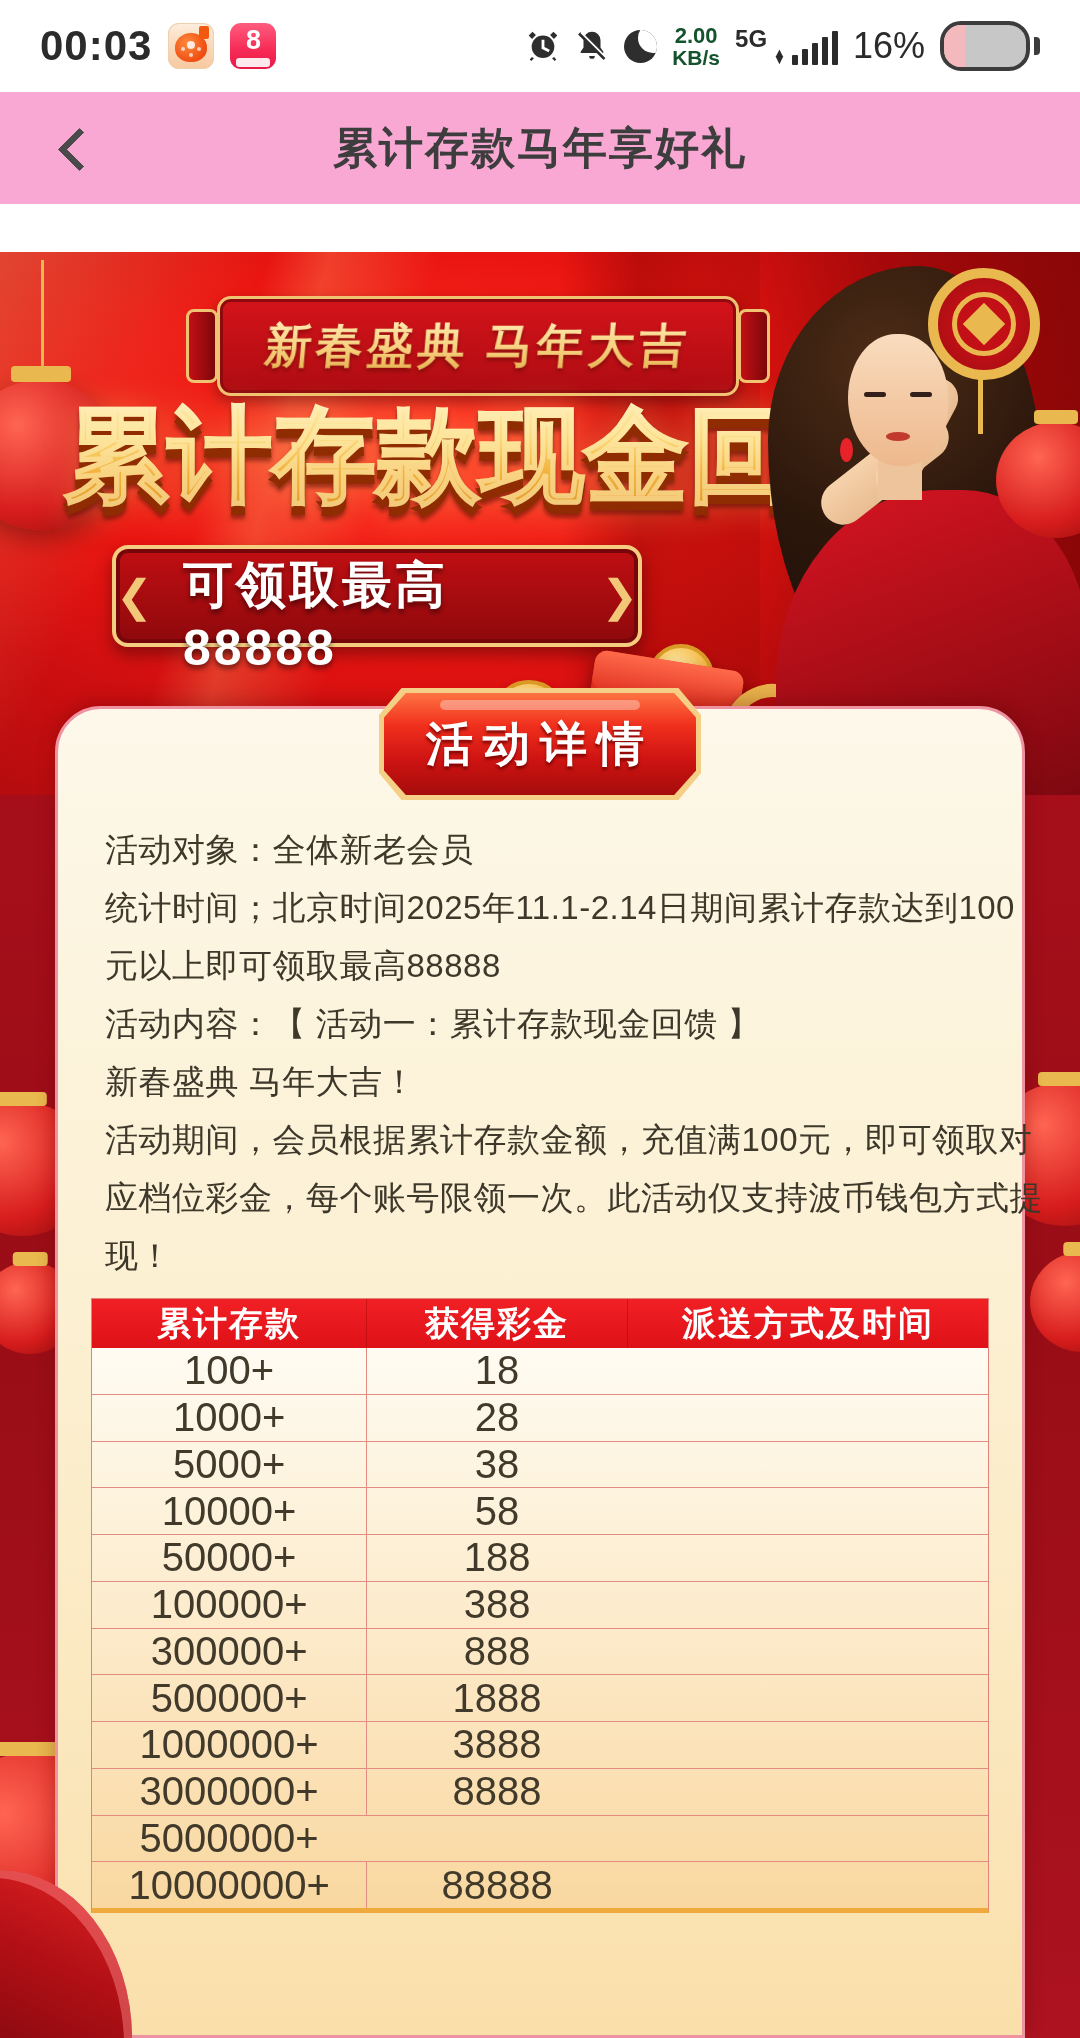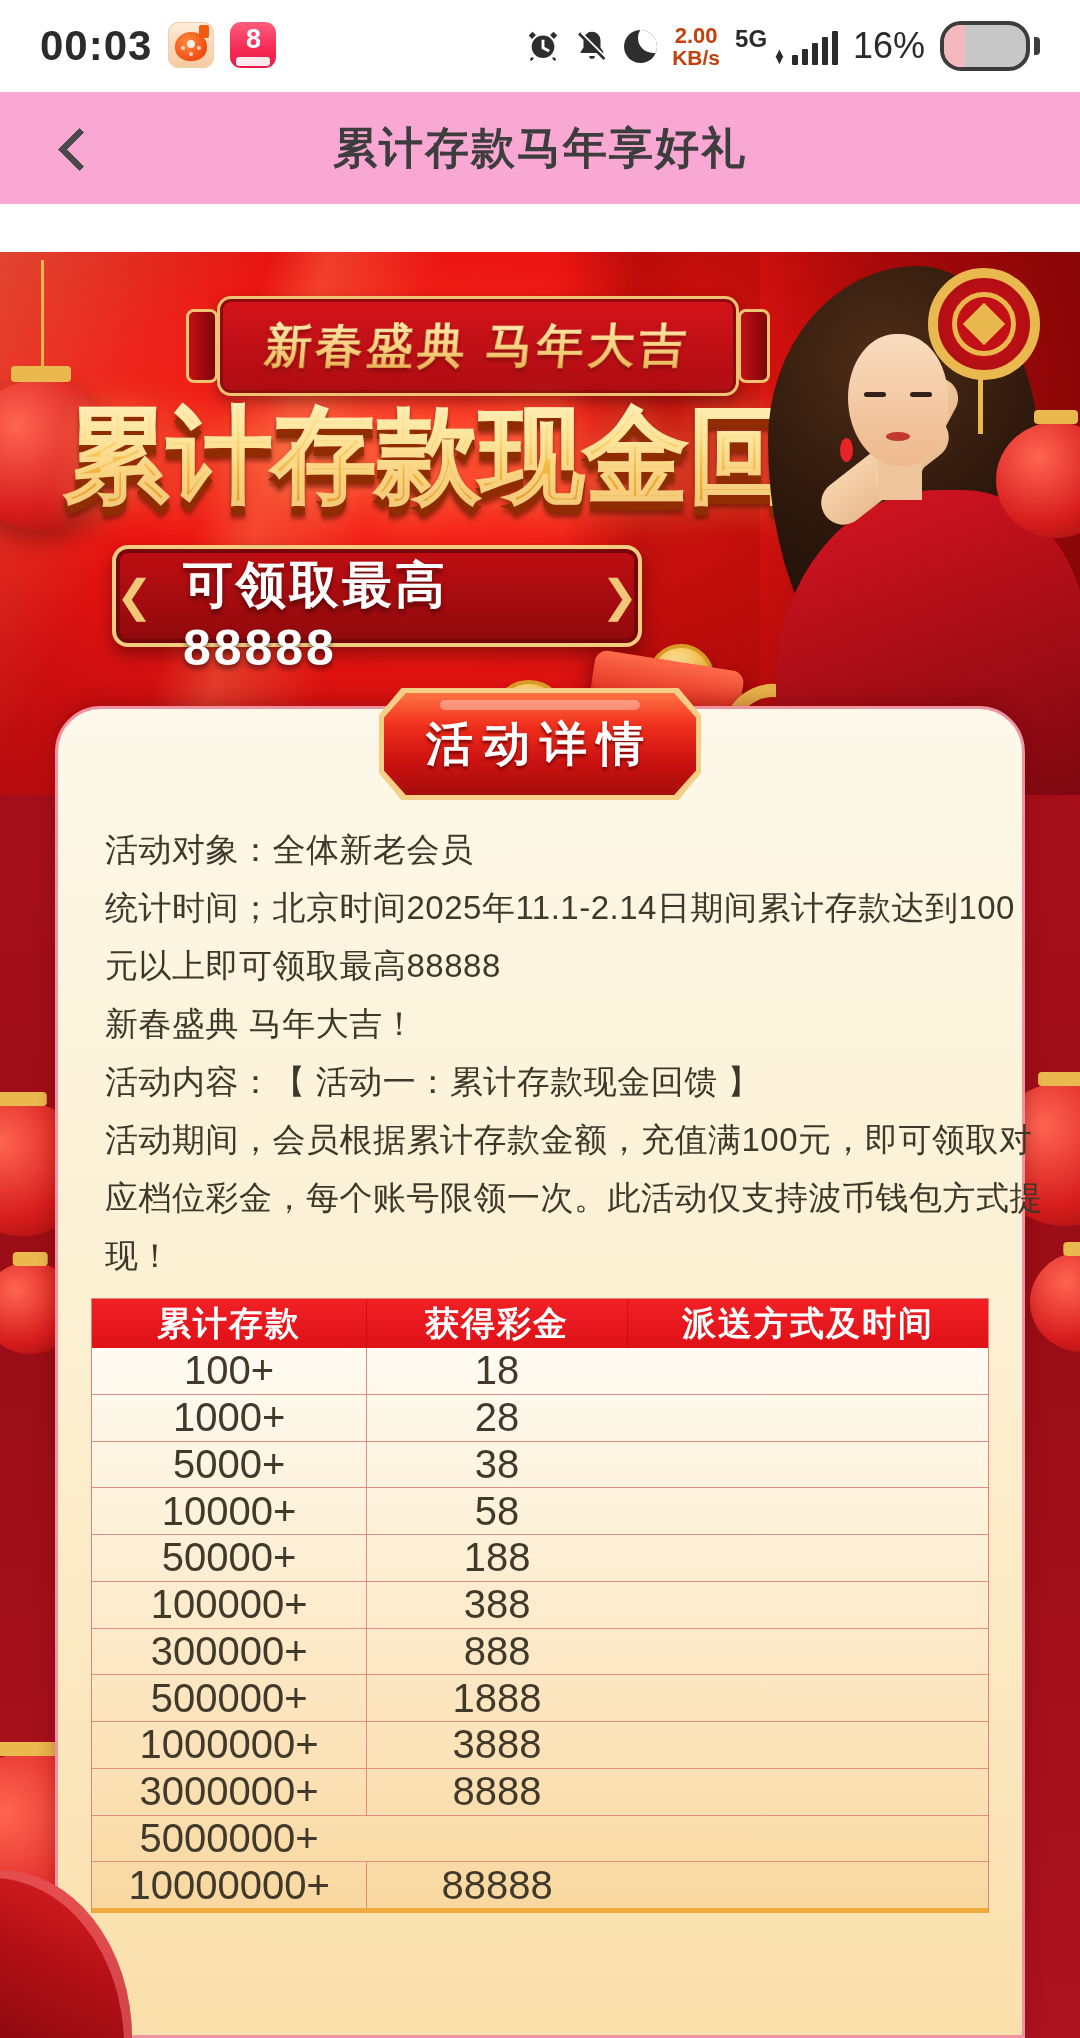--- a/index.html
+++ b/index.html
@@ -2,37 +2,37 @@
 <html><head>
 <meta charset="utf-8">
 <style>
   html,body{margin:0;padding:0;background:#666;}
   .screen{position:relative;width:1080px;height:2038px;overflow:hidden;background:#fff;
           font-family:"Liberation Sans","DejaVu Sans",sans-serif;margin:0 auto;}
 
   
   .status-bar{position:absolute;left:0;top:0;width:1080px;height:92px;background:#fff;
               display:flex;align-items:center;justify-content:space-between;padding:0 40px;box-sizing:border-box;z-index:60;}
-  .sb-left{display:flex;align-items:flex-start;gap:16px;}
+  .sb-left{display:flex;align-items:center;gap:16px;}
   .sb-time{font-size:42px;font-weight:700;color:#2b2b2b;letter-spacing:1px;}
   .app-ico{width:46px;height:46px;border-radius:11px;position:relative;display:inline-block;}
   .app-ico.orange{background:linear-gradient(180deg,#fdeedd 0%,#fbdcc0 40%,#f7c9a0 100%);box-shadow:inset 0 0 0 1px #eecfae;}
   .app-ico.orange .tomato{position:absolute;left:7px;top:10px;width:32px;height:29px;border-radius:50% 50% 46% 46%;
        background:radial-gradient(circle at 38% 35%,#ff8a3c,#ef4d12 70%);}
   .app-ico.orange .tomato::before{content:"";position:absolute;left:12px;top:8px;width:8px;height:8px;border-radius:50%;
        background:rgba(255,255,255,.85);box-shadow:-8px 4px 0 -2px rgba(255,255,255,.7),8px 4px 0 -2px rgba(255,255,255,.7),0 10px 0 -2px rgba(255,255,255,.7);}
   .app-ico.orange .flag{position:absolute;right:5px;top:3px;width:10px;height:13px;background:#f2590f;border-radius:2px;}
   .app-ico.pink{background:linear-gradient(180deg,#ff5c7e 0%,#f62a55 60%,#ec1747 100%);}
   .app-ico.pink .glyph{position:absolute;left:0;top:2px;width:100%;text-align:center;color:#fff;font-size:27px;font-weight:700;}
   .app-ico.pink .lbl{position:absolute;left:6px;bottom:2px;right:6px;height:9px;background:rgba(255,255,255,.9);border-radius:3px;}
   .sb-right{display:flex;align-items:center;gap:15px;}
   .sb-right svg{display:block;}
   .moon{width:33px;height:33px;border-radius:50%;background:#2e2e2e;position:relative;overflow:hidden;}
   .moon::after{content:"";position:absolute;left:14px;top:-7px;width:30px;height:30px;border-radius:50%;background:#fff;}
-  .speed{display:flex;flex-direction:column;align-items:center;line-height:1;color:#c2410c;}
+  .speed{display:flex;flex-direction:column;align-items:center;line-height:1;color:#14532d;}
   .speed b{font-size:22px;font-weight:700;}
   .speed i{font-style:normal;font-size:21px;font-weight:700;text-align:center;}
   .net{display:flex;align-items:flex-end;gap:6px;}
   .g5{font-size:24px;font-weight:700;color:#2b2b2b;line-height:1;margin-bottom:14px;}
   .updown{display:flex;flex-direction:column;line-height:.55;font-size:13px;color:#2b2b2b;margin-bottom:2px;}
   .bars{display:flex;align-items:flex-end;gap:4px;}
   .bars span{width:6px;background:#2b2b2b;border-radius:1px;display:block;}
   .batt-pct{font-size:36px;color:#2b2b2b;}
   .battery{width:82px;height:42px;border:4px solid #3c3c3c;border-radius:21px;position:relative;background:#c7c7c7;overflow:hidden;}
   .battery::before{content:"";position:absolute;left:0;top:0;bottom:0;width:26%;background:#f3b9bc;}
@@ -270,22 +270,22 @@
     <div class="emblem"></div>
     <div class="tassel"></div>
     <div class="r-lantern"></div>
   </div>
 
   <div class="card">
     <div class="para">
       <div>活动对象：全体新老会员</div>
       <div>统计时间；北京时间2025年11.1-2.14日期间累计存款达到100</div>
       <div>元以上即可领取最高88888</div>
+      <div>活动内容：【 活动一：累计存款现金回馈 】</div>
       <div>新春盛典 马年大吉！</div>
-      <div>活动内容：【 活动一：累计存款现金回馈 】</div>
       <div>活动期间，会员根据累计存款金额，充值满100元，即可领取对</div>
       <div>应档位彩金，每个账号限领一次。此活动仅支持波币钱包方式提</div>
       <div>现！</div>
     </div>
 
     <div class="pay-table">
       <div class="thead">
         <div class="th c1">累计存款</div>
         <div class="th c2">获得彩金</div>
         <div class="th c3">派送方式及时间</div>

